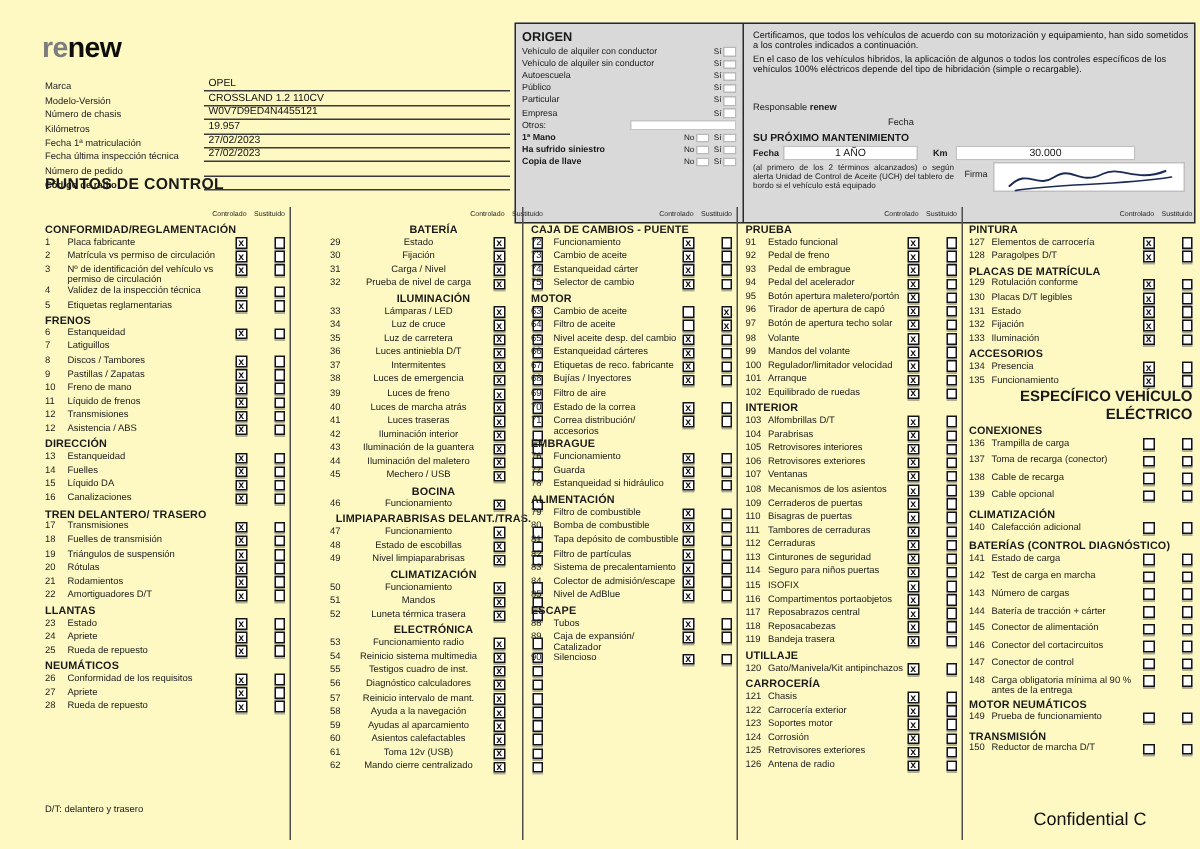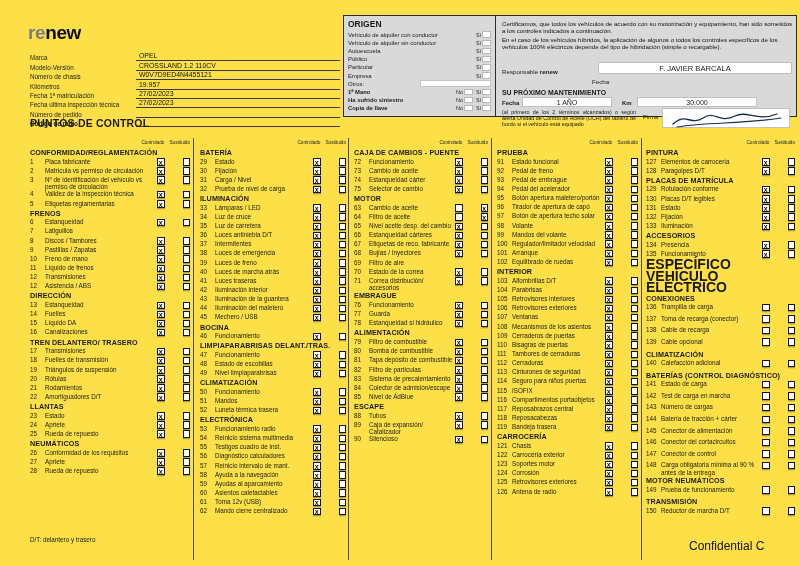--- a/index.html
+++ b/index.html
@@ -1,32 +1,32 @@
 <!DOCTYPE html>
 <html><head>
 <meta charset="utf-8">
 <style>
   html,body{margin:0;padding:0;background:#e8e8e8;}
-  .page{position:relative;width:800px;height:566px;background:#fde047;overflow:hidden;
+  .page{position:relative;width:800px;height:566px;background:#fef9c3;overflow:hidden;
         font-family:"Liberation Sans",sans-serif;color:#1a1a1a;}
 
   
   .logo{position:absolute;left:28px;top:22px;font-size:19px;font-weight:bold;letter-spacing:-0.4px;}
   .lre{color:#7d7d7d;}
   .lnew{color:#0d0d0d;}
 
   
   #hdr-fields{position:absolute;left:30px;top:52px;width:310px;}
   .hf{display:flex;height:9.4px;align-items:flex-end;}
   .hl{width:106px;font-size:6.3px;line-height:7px;color:#222;}
   .hl.b{font-weight:bold;}
   .hv{flex:1;font-size:6.9px;line-height:8px;border-bottom:1px solid #3a3a3a;padding-left:3px;color:#111;white-space:nowrap;}
 
   
-  .panel{position:absolute;left:343px;top:15px;width:454px;height:102px;background:#d9d9d9;
+  .panel{position:absolute;left:343px;top:15px;width:454px;height:134px;background:#d9d9d9;
          border:1px solid #2a2a2a;display:flex;box-sizing:border-box;}
   .origen{width:152px;border-right:1px solid #2a2a2a;padding:3px 4px;box-sizing:border-box;}
   .origen-title{font-size:8.5px;font-weight:bold;margin-bottom:1.5px;}
   .or{display:flex;align-items:center;height:8.2px;font-size:5.9px;}
   .or .ol{flex:1;line-height:6px;}
   .or .ol.b{font-weight:bold;}
   .mini{font-size:5.4px;margin:0 1px 0 3px;flex:none;}
   .sbox{width:9px;height:6.4px;background:#fff;border:1px solid #b8b8b8;box-sizing:border-box;flex:none;}
   .oinput{flex:1;height:7px;background:#fff;margin-left:2px;border:1px solid #c5c5c5;box-sizing:border-box;}
 
@@ -47,21 +47,21 @@
   .m-note{position:absolute;left:6px;top:93px;width:134px;font-size:5.4px;line-height:6px;text-align:justify;}
   .firma-label{position:absolute;left:147px;top:98px;font-size:6px;}
   .firma-box{left:166px;top:92px;width:128px;height:20px;}
 
   
   .puntos-title{position:absolute;left:30px;top:117px;font-size:10.5px;font-weight:bold;letter-spacing:0.2px;}
   .col{position:absolute;top:140px;}
   .colhead{display:flex;justify-content:flex-end;gap:5px;height:7px;margin-bottom:1px;}
   .colhead span{font-size:4.7px;color:#222;}
   .sectitle{font-size:7.2px;font-weight:bold;line-height:9.6px;letter-spacing:0.1px;}
-  .widehead{font-size:14px;font-weight:bold;text-align:left;line-height:11.5px;}
+  .widehead{font-size:10px;font-weight:bold;text-align:right;line-height:11.5px;}
   .it{display:flex;align-items:flex-start;min-height:9.15px;font-size:6.3px;line-height:7.3px;}
   .it .n{width:15px;flex:none;}
   .it .t{flex:1;padding-right:2px;}
   .boxes{flex:none;width:33px;display:flex;justify-content:space-between;padding-top:0.5px;}
   .cb{width:7.5px;height:7.5px;border:1px solid #141414;background:#fff;box-sizing:border-box;
       position:relative;box-shadow:0 1.3px 0 rgba(80,80,80,0.45);}
   .cb.checked::after{content:"x";position:absolute;left:0;right:0;top:-0.5px;font-size:7px;line-height:7px;
       text-align:center;font-weight:bold;color:#111;}
   .cb.none{visibility:hidden;box-shadow:none;}
   .sec.sp .it{min-height:11.6px;}
@@ -175,21 +175,20 @@
           </div>
         </div>
     </div>
     <div class="rightpanel">
       <p class="cert cert1">Certificamos, que todos los vehículos de acuerdo con su motorización y equipamiento, han sido sometidos a los controles indicados a continuación.</p>
       <p class="cert cert2">En el caso de los vehículos híbridos, la aplicación de algunos o todos los controles específicos de los vehículos 100% eléctricos depende del tipo de hibridación (simple o recargable).</p>
       <div class="resp-label">
         <span>Responsable</span>
         <b>renew</b>
       </div>
-      <div class="wbox resp-name">F. JAVIER BARCALA</div>
       <div class="fecha-label">Fecha</div>
       <div class="mant-title">SU PRÓXIMO MANTENIMIENTO</div>
       <div class="m-fecha-label">Fecha</div>
       <div class="wbox m-fecha-box">1 AÑO</div>
       <div class="m-km-label">Km</div>
       <div class="wbox m-km-box">30.000</div>
       <div class="m-note">(al primero de los 2 términos alcanzados) o según alerta Unidad de Control de Aceite (UCH) del tablero de bordo si el vehículo está equipado</div>
       <div class="firma-label">Firma</div>
       <div class="wbox firma-box">
         <svg width="128" height="20" viewBox="0 0 128 20">
@@ -452,21 +451,21 @@
           <div class="it">
             <span class="n">28</span>
             <span class="t">Rueda de repuesto</span>
             <span class="boxes">
               <span class="cb checked"></span>
               <span class="cb"></span>
             </span>
           </div>
         </div>
       </div>
-      <div class="col" style="left: 200px; width: 146px;">
+      <div class="col" style="left: 216px; width: 146px; text-align: center;">
         <div class="colhead">
           <span>Controlado</span>
           <span>Sustituido</span>
         </div>
         <div class="sec">
           <div class="sectitle">BATERÍA</div>
           <div class="it">
             <span class="n">29</span>
             <span class="t">Estado</span>
             <span class="boxes">
@@ -1214,20 +1213,31 @@
             <span class="n">118</span>
             <span class="t">Reposacabezas</span>
             <span class="boxes">
               <span class="cb checked"></span>
               <span class="cb"></span>
             </span>
           </div>
           <div class="it">
             <span class="n">119</span>
             <span class="t">Bandeja trasera</span>
+            <span class="boxes">
+              <span class="cb checked"></span>
+              <span class="cb"></span>
+            </span>
+          </div>
+        </div>
+        <div class="sec">
+          <div class="sectitle">UTILLAJE</div>
+          <div class="it">
+            <span class="n">120</span>
+            <span class="t">Gato/Manivela/Kit antipinchazos</span>
             <span class="boxes">
               <span class="cb checked"></span>
               <span class="cb"></span>
             </span>
           </div>
         </div>
         <div class="sec">
           <div class="sectitle">CARROCERÍA</div>
           <div class="it">
             <span class="n">121</span>

